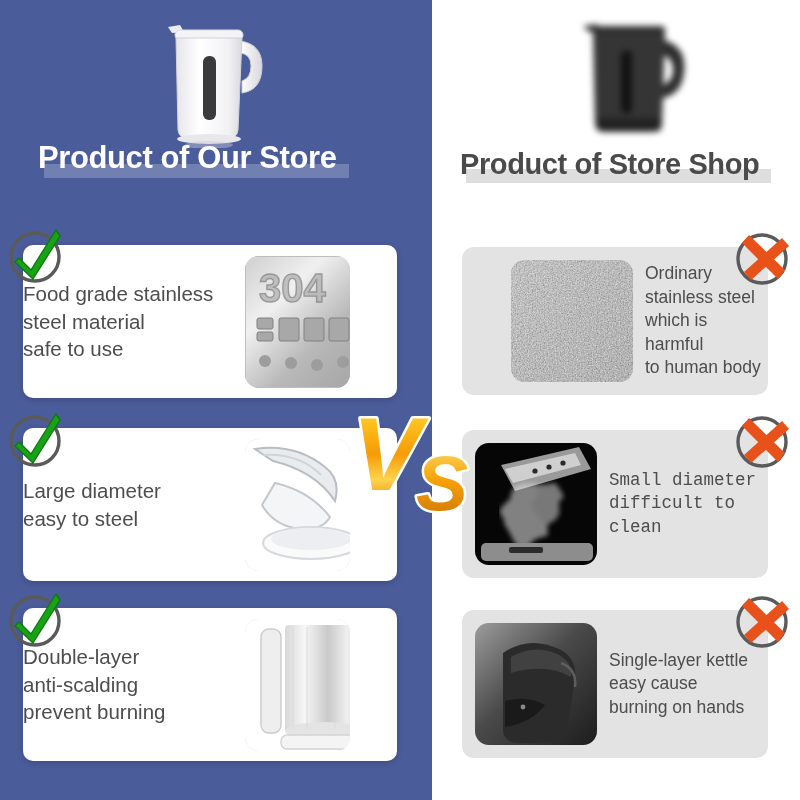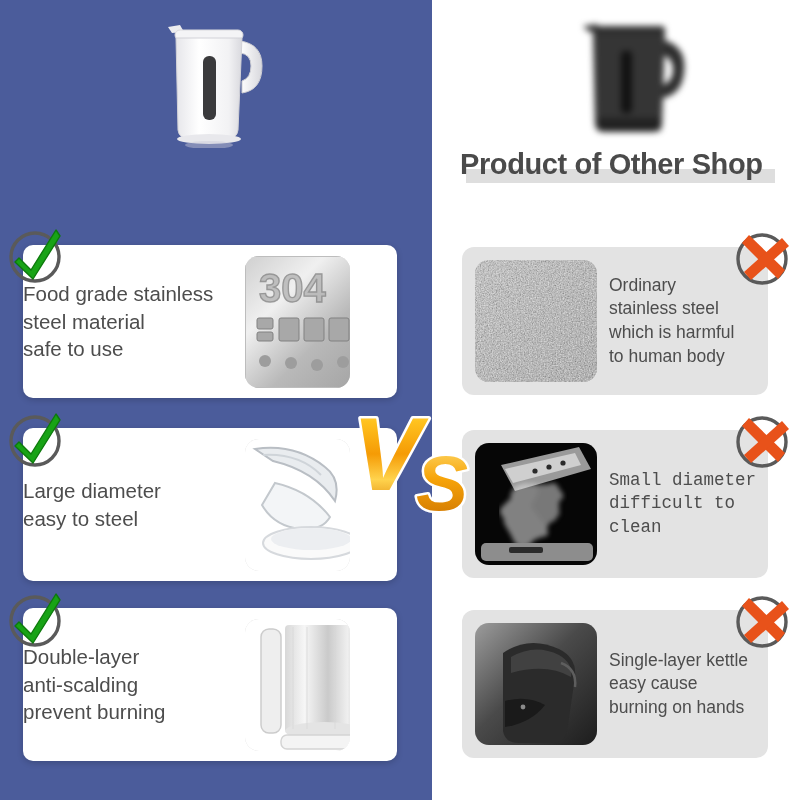--- a/index.html
+++ b/index.html
@@ -70,21 +70,21 @@
   }
   .card-right {
     left:462px; width:306px; height:148px;
     background:#e3e3e3;
     border-radius:12px;
   }
 
   .row1 { top:245px; }
   .row2 { top:428px; }
   .row3 { top:608px; }
-  .row1r { top:247px; }
+  .row1r { top:247px;padding-left:36px; }
   .row2r { top:430px;font-family:Liberation Mono, monospace; }
   .row3r { top:610px; }
 
   .card-text {
     font-size:20.5px;
     line-height:1.34;
     color:#4d4d4d;
     white-space:pre-line;
   }
   .card-left .card-text  { width:218px; }
@@ -150,24 +150,28 @@
     <svg viewBox="0 0 135 140" width="135" height="140" style="filter:blur(3.2px)">
       <path d="M14 26 L8 20 L22 18 L26 26 Z" fill="#3a3a3a"></path>
       <path d="M88 34 q24 6 21 32 q-2 22 -21 26 l0 -13 q10 -4 10 -15 q0 -12 -10 -15 Z" fill="#2d2d2d"></path>
       <rect x="18" y="20" width="72" height="11" rx="4" fill="#303030"></rect>
       <path d="M18 29 L90 29 L87 118 q-1 8 -9 8 L29 126 q-8 0 -9 -8 Z" fill="#353535"></path>
       <rect x="46" y="45" width="11" height="62" rx="4" fill="#121212"></rect>
       <rect x="22" y="112" width="64" height="13" rx="3" fill="#222"></rect>
     </svg>
   </div>
 
+  <div class="heading" id="heading-left">
+    <span class="bar"></span>
+    <span class="txt">Product of Our Store</span>
+  </div>
 
   <div class="heading" id="heading-right">
     <span class="bar"></span>
-    <span class="txt">Product of Other Shop</span>
+    <span class="txt">Product of Store Shop</span>
   </div>
 
   <div class="card card-left row1">
     <div class="card-text">Food grade stainless
 steel material
 safe to use</div>
     <div class="thumb">
       <svg viewBox="0 0 132 132" width="132" height="132">
         <defs>
           <linearGradient id="steel1" x1="0" y1="0" x2="1" y2="1">

